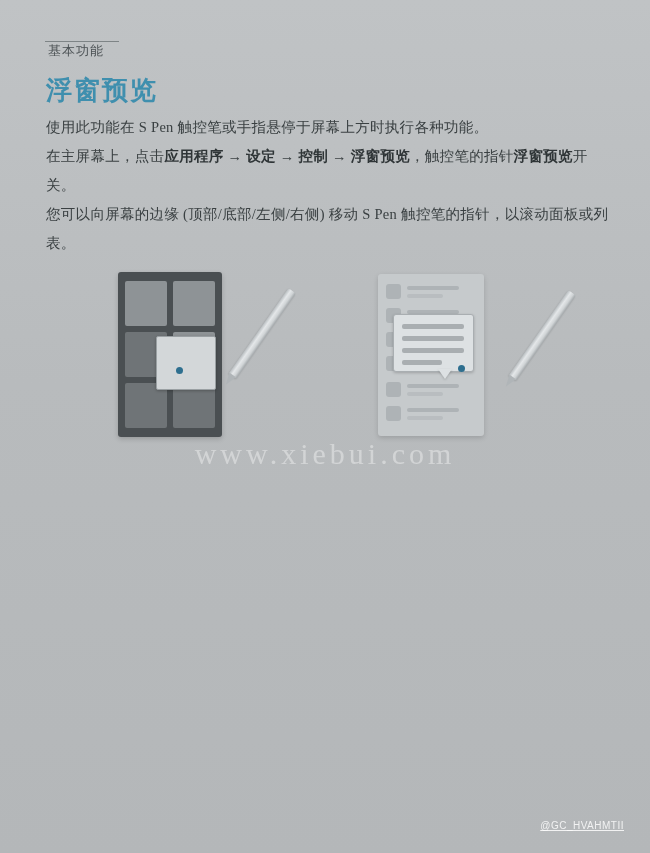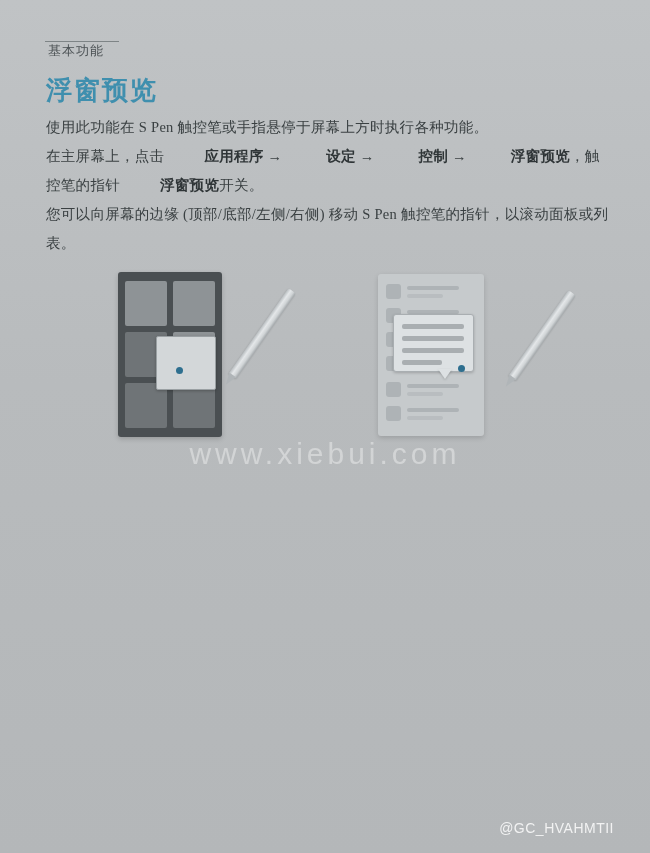--- a/index.html
+++ b/index.html
@@ -67,21 +67,20 @@
     line-height: 29px;
     letter-spacing: 0.3px;
     font-family: Liberation Serif, serif;
   }
   .body-text p {
     margin: 0;
   }
   .body-text .b {
     font-weight: bold;
     color: #2f3537;
-    margin-left: 40px;
   }
   
   .illus-area {
     position: absolute;
     left: 0;
     top: 262px;
     width: 650px;
     height: 200px;
   }
   
@@ -241,38 +240,39 @@
   
   .watermark-center {
     position: absolute;
     left: 0;
     top: 437px;
     width: 650px;
     text-align: center;
     font-size: 30px;
     color: rgba(255,255,255,0.38);
     letter-spacing: 4px;
-    font-family: Liberation Sans, sans-serif;
+    font-family: Liberation Serif, serif;
   }
   .watermark-brand {
     position: absolute;
     right: 26px;
     top: 790px;
     font-size: 19px;
     color: rgba(255,255,255,0.75);
     letter-spacing: 3px;
     font-weight: bold;
   }
   .watermark-user {
     position: absolute;
-    right: 36px;
+    right: 26px;
     top: 820px;
-    font-size: 14px;
+    font-size: 10px;
     color: rgba(255,255,255,0.82);
     letter-spacing: 0.5px;
+    text-decoration: underline;
   }
 </style>
 </head>
 <body>
 
 <div class="page">
 
   <div class="header">
     <div class="header-title">基本功能</div>
   </div>

